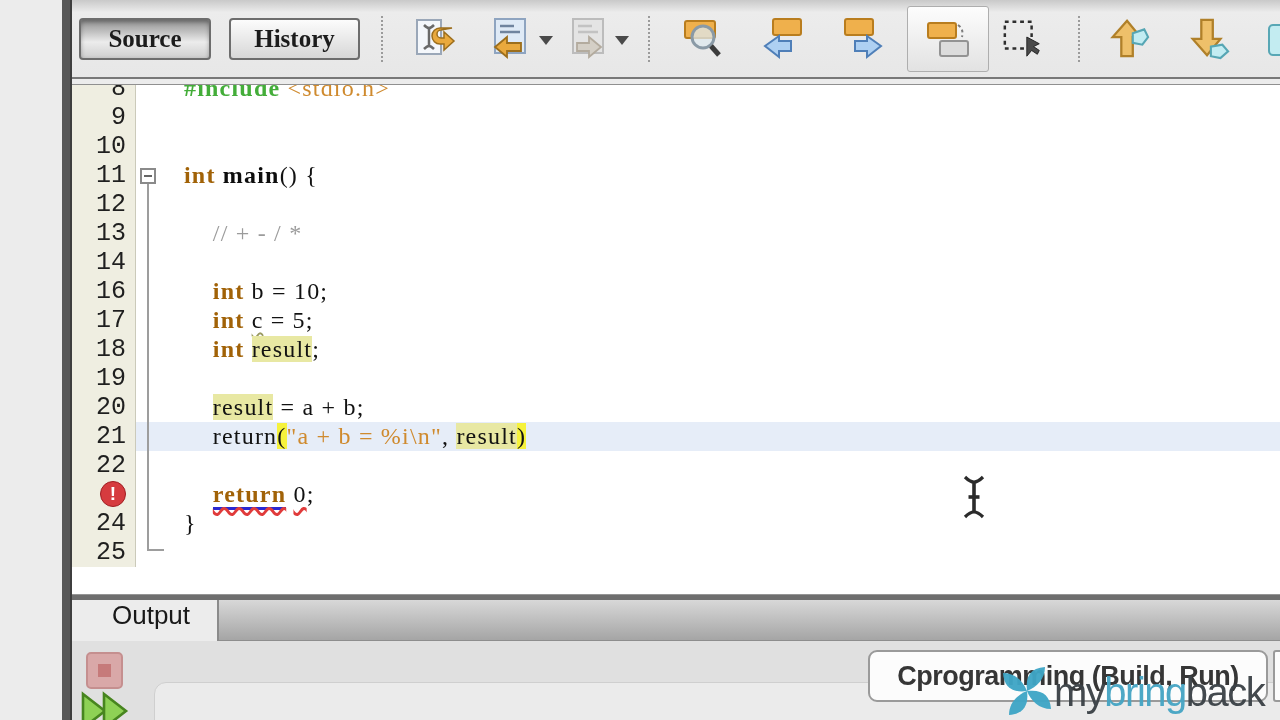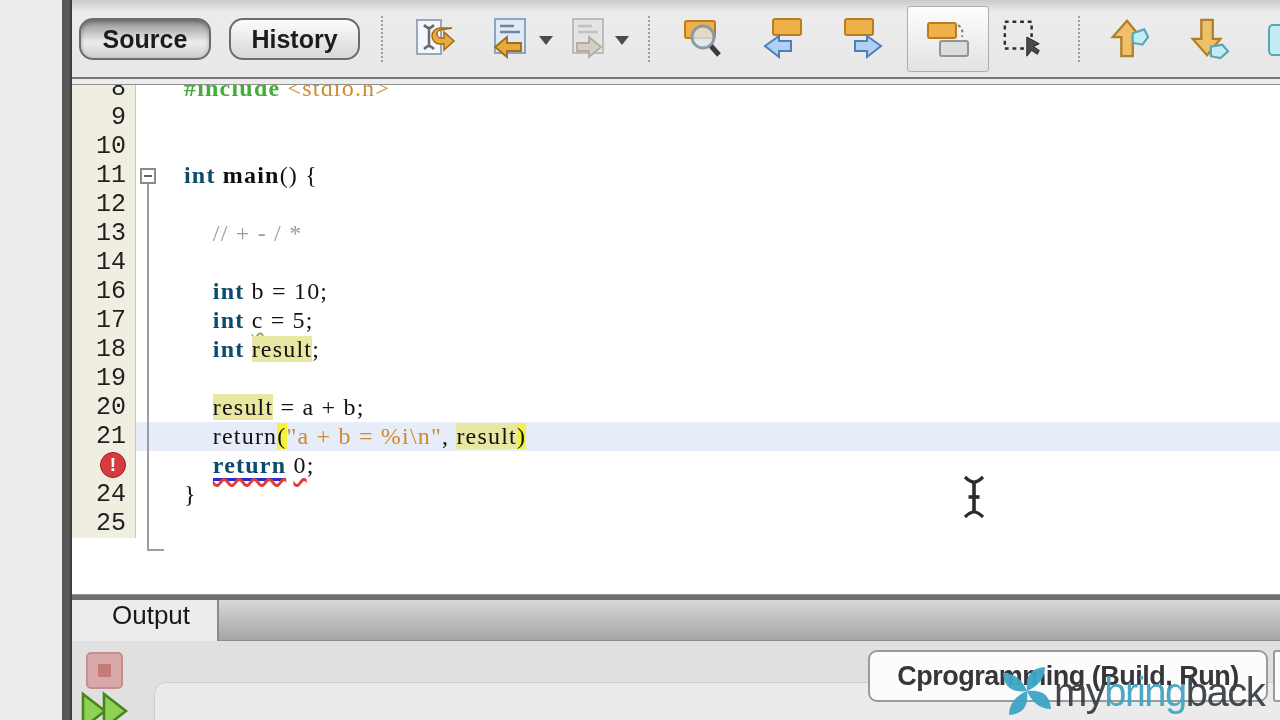--- a/index.html
+++ b/index.html
@@ -9,22 +9,22 @@
 
   
   .win-border { position:absolute; left:62px; top:0; width:10px; height:720px;
                 background:#575757; border-right:2px solid #3e3e3e; }
 
   
   .toolbar { position:absolute; left:72px; top:0; width:1208px; height:79px;
              background:linear-gradient(#c9c9c9, #ececec 16%, #e7e7e7);
              border-bottom:2px solid #787878; }
   .tabbtn { position:absolute; top:18px; height:42px; border:2px solid #6d6d6d;
-            border-radius:14px; display:flex; align-items:center; justify-content:center;
-            font-size:25px; font-weight:bold; color:#1c1c1c; }
+            border-radius:4px; display:flex; align-items:center; justify-content:center;
+            font-size:25px; font-weight:bold; color:#1c1c1c;font-family:Liberation Serif, serif; }
   .tabbtn.sel { left:7px; width:132px;
             background:linear-gradient(#909090,#ededed 60%,#cwhite);
             background:linear-gradient(#8f8f8f,#ececec 58%,#cfcfcf);
             box-shadow:inset 0 2px 4px rgba(0,0,0,.30); }
   .tabbtn.plain { left:157px; width:131px;
             background:linear-gradient(#fcfcfc,#d7d7d7); }
   .vsep { position:absolute; top:16px; height:46px; width:0;
           border-left:2px dotted #9b9b9b; }
   .tico { position:absolute; top:12px; width:44px; height:52px; display:flex;
           align-items:center; justify-content:center; }
@@ -45,21 +45,21 @@
   .ln { width:64px; flex:0 0 64px; background:#efeee1; border-right:1px solid #cbcaba;
         text-align:right; padding-right:9px;
         font-family:"Liberation Mono", monospace; font-size:25px; line-height:29px;
         color:#1f1f1f; }
   .fold { width:29px; flex:0 0 29px; }
   .codecell { flex:1; padding-left:19px; white-space:pre;
         font-family:Liberation Serif, serif; font-size:24px; line-height:29px;
         letter-spacing:1.2px; color:#111; }
   .line.cur .fold, .line.cur .codecell { background:#e6edf8; }
   .tok.pl  { color:#121212; }
-  .tok.kw  { color:#0c4a6e; font-weight:bold; }
+  .tok.kw  { color:#a16207; font-weight:bold; }
   .tok.fn  { color:#0d0d0d; font-weight:bold; }
   .tok.pre { color:#43ad39; font-weight:bold; }
   .tok.str { color:#cf8a2e; }
   .tok.cmt { color:#9b9b9b; }
   .tok.occ { background:#e8e8a3; }
   .tok.br  { background:#f6f23c; }
   .tok.warn { text-decoration:underline wavy #9a9a62;
               text-decoration-thickness:2px; text-underline-offset:4px; }
   .tok.errwave { text-decoration:underline wavy #e03a3a;
               text-decoration-thickness:2.5px; text-underline-offset:5px; }
@@ -284,20 +284,25 @@
           <div class="ln">20</div>
           <div class="fold"></div>
           <div class="codecell"><span class="tok pl">    </span><span class="tok pl occ">result</span><span class="tok pl"> = a + b;</span></div>
         </div>
         <div class="line cur">
           <div class="ln">21</div>
           <div class="fold"></div>
           <div class="codecell"><span class="tok pl">    return</span><span class="tok pl br">(</span><span class="tok str">"a + b = %i\n"</span><span class="tok pl">, </span><span class="tok pl occ">result</span><span class="tok pl br">)</span></div>
         </div>
         <div class="line">
+          <div class="ln">22</div>
+          <div class="fold"></div>
+          <div class="codecell"></div>
+        </div>
+        <div class="line">
           <div class="ln"><span class="badge">!</span></div>
           <div class="fold"></div>
           <div class="codecell"><span class="tok pl">    </span><span class="tok kw errlink errwave">return</span><span class="tok pl"> </span><span class="tok pl errwave">0</span><span class="tok pl">;</span></div>
         </div>
         <div class="line">
           <div class="ln">24</div>
           <div class="fold"></div>
           <div class="codecell"><span class="tok pl">}</span></div>
         </div>
         <div class="line">

